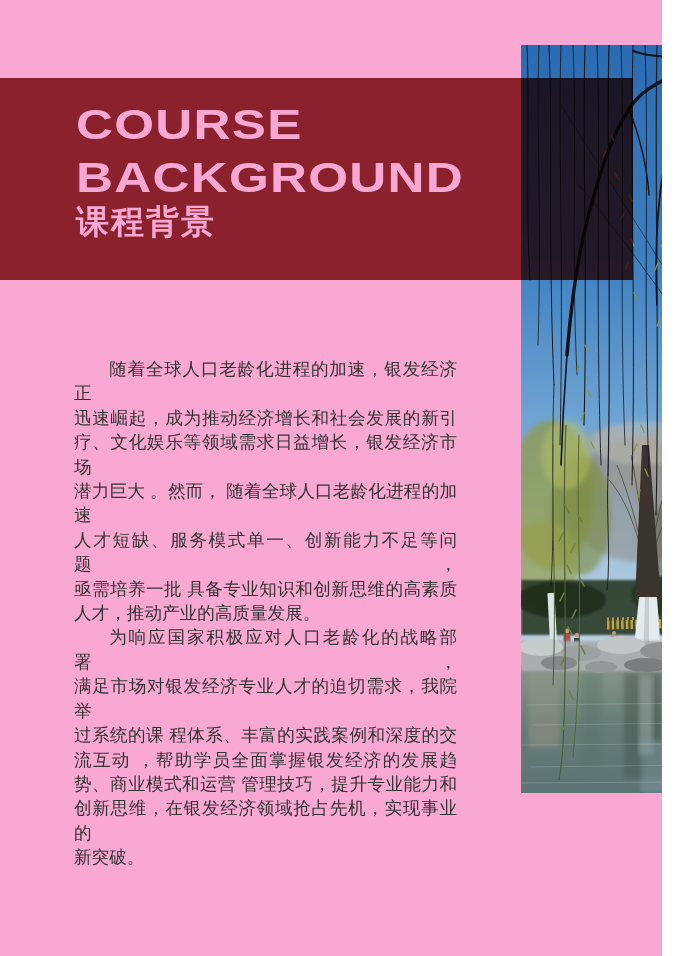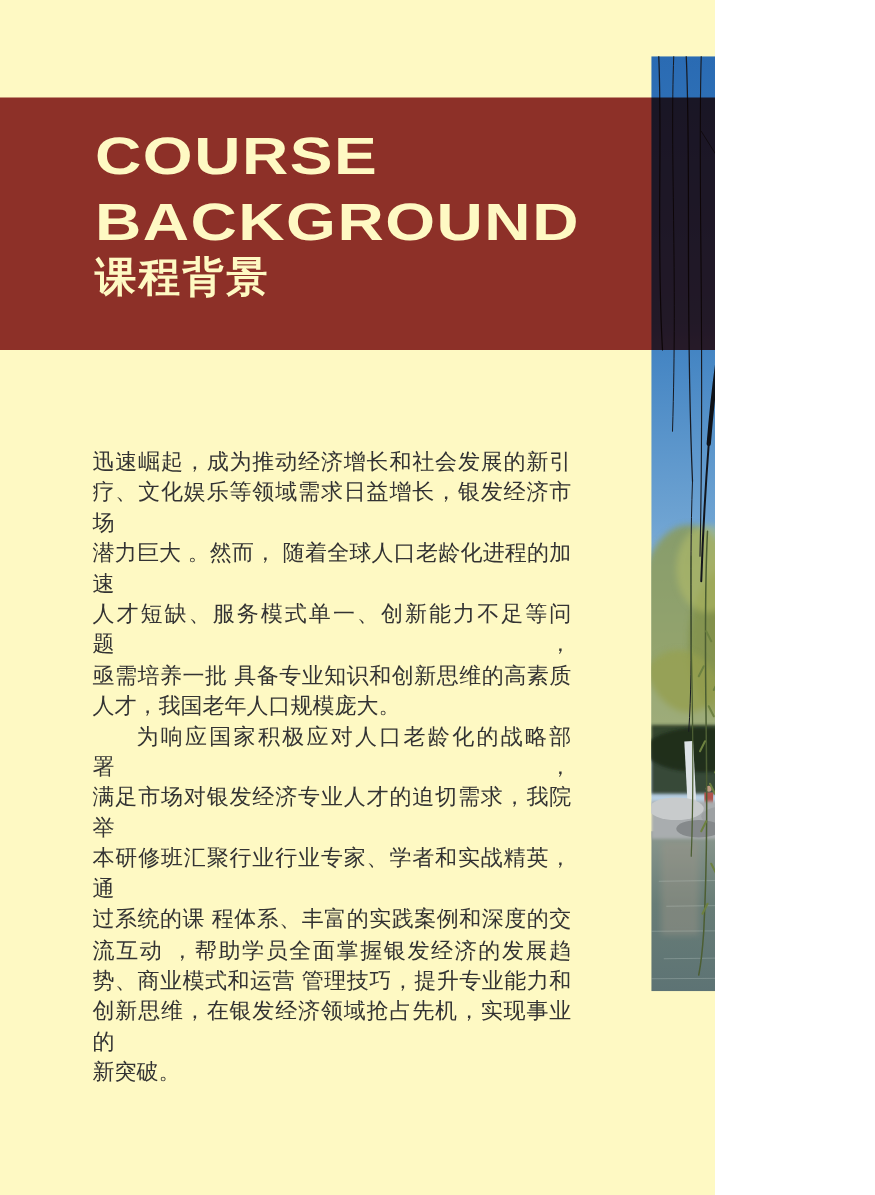--- a/index.html
+++ b/index.html
@@ -1,17 +1,17 @@
 <!DOCTYPE html>
 <html><head>
 <meta charset="utf-8">
 <style>
   html,body{margin:0;padding:0;background:#ffffff;}
   .page{
-    position:relative;width:572px;height:956px;background:#fef9c3;
+    position:relative;width:662px;height:956px;background:#f9a8d4;
     overflow:hidden;isolation:isolate;
     font-family:"Liberation Sans",sans-serif;
   }
   
   .photo{
     position:absolute;left:521px;top:45px;width:176px;height:748px;z-index:1;
   }
   .photo svg{display:block;width:176px;height:748px;}
   
   .banner{
@@ -200,31 +200,31 @@
   <div class="banner">
     <div class="banner-title">
       <div>COURSE</div>
       <div>BACKGROUND</div>
     </div>
     <div class="banner-sub">课程背景</div>
   </div>
 
   <div class="bodytext">
     <div>
+      <div class="bline indent">随着全球人口老龄化进程的加速，银发经济正</div>
       <div class="bline">迅速崛起，成为推动经济增长和社会发展的新引</div>
       <div class="bline">疗、文化娱乐等领域需求日益增长，银发经济市场</div>
       <div class="bline">潜力巨大 。然而， 随着全球人口老龄化进程的加速</div>
       <div class="bline">人才短缺、服务模式单一、创新能力不足等问题，</div>
       <div class="bline">亟需培养一批 具备专业知识和创新思维的高素质</div>
-      <div class="bline end">人才，我国老年人口规模庞大。</div>
+      <div class="bline end">人才，推动产业的高质量发展。</div>
     </div>
     <div>
       <div class="bline indent">为响应国家积极应对人口老龄化的战略部署，</div>
       <div class="bline">满足市场对银发经济专业人才的迫切需求，我院举</div>
-      <div class="bline">本研修班汇聚行业行业专家、学者和实战精英，通</div>
       <div class="bline">过系统的课 程体系、丰富的实践案例和深度的交</div>
       <div class="bline">流互动 ，帮助学员全面掌握银发经济的发展趋</div>
       <div class="bline">势、商业模式和运营 管理技巧，提升专业能力和</div>
       <div class="bline">创新思维，在银发经济领域抢占先机，实现事业的</div>
       <div class="bline end">新突破。</div>
     </div>
   </div>
 
 </div>
 

